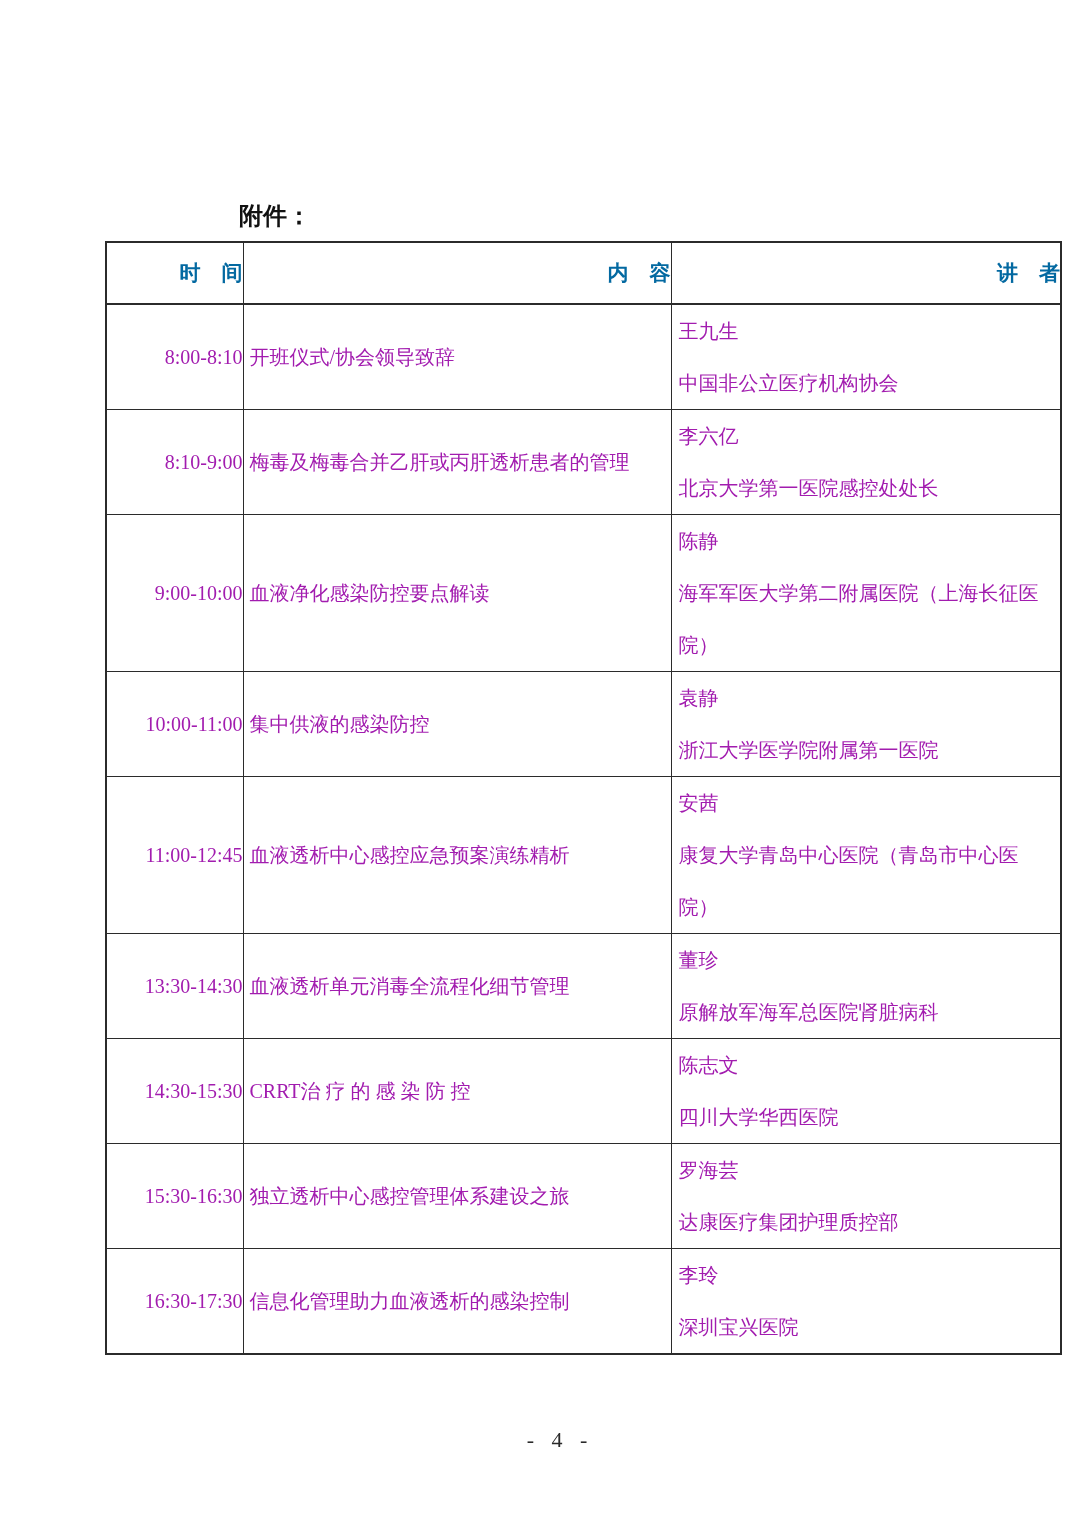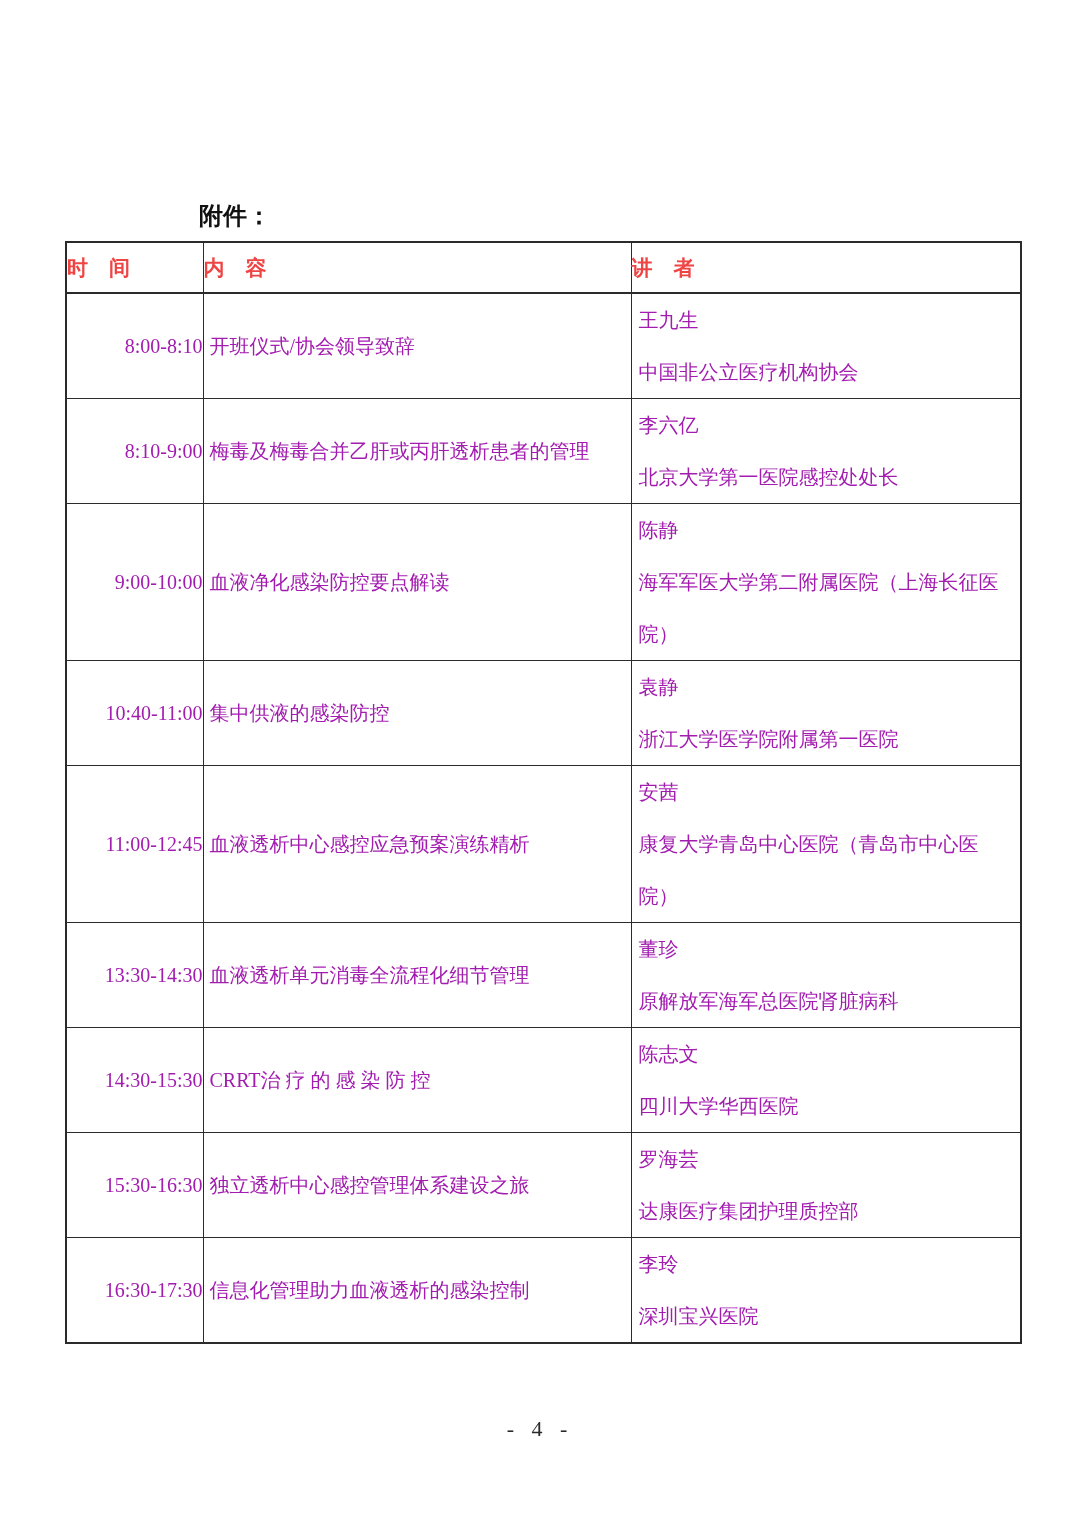--- a/index.html
+++ b/index.html
@@ -10,20 +10,21 @@
     background: #ffffff;
     color: #000000;
     font-family: "Liberation Serif", "DejaVu Serif", serif;
     overflow: hidden;
   }
   .page {
     position: relative;
     width: 1080px;
     height: 1527px;
     padding-top: 201px;
+    padding-left: 40px;
   }
   .attachment {
     margin: 0 0 0 199px;
     font-family: "Liberation Sans", "DejaVu Sans", sans-serif;
     font-weight: bold;
     font-size: 24px;
     line-height: 30px;
     color: #111;
   }
   .doc-title {
@@ -44,26 +45,26 @@
   }
   col.c-time    { width: 137px; }
   col.c-content { width: 428px; }
   col.c-speaker { width: 390px; }
   td {
     border: 1px solid #2b2b2b;
     vertical-align: middle;
     padding: 0;
   }
   thead td {
-    height: 51px;
+    height: 62px;
     border-bottom: 2px solid #2b2b2b;
-    text-align: left;
+    text-align: right;
     font-weight: bold;
     font-size: 21px;
-    color: #ef4444;
+    color: #0369a1;
   }
   tbody td { font-size: 20px; color: #a21caf; }
   td.time-cell {
     text-align: right;
     height: 102px;
   }
   td.content-cell {
     padding-left: 6px;
     padding-right: 2px;
     line-height: 28px;
@@ -123,21 +124,21 @@
       </tr>
       <tr>
         <td class="time-cell">9:00-10:00</td>
         <td class="content-cell">血液净化感染防控要点解读</td>
         <td class="speaker-cell">
           <div class="speaker-line">陈静</div>
           <div class="speaker-line">海军军医大学第二附属医院（上海长征医院）</div>
         </td>
       </tr>
       <tr>
-        <td class="time-cell">10:40-11:00</td>
+        <td class="time-cell">10:00-11:00</td>
         <td class="content-cell">集中供液的感染防控</td>
         <td class="speaker-cell">
           <div class="speaker-line">袁静</div>
           <div class="speaker-line">浙江大学医学院附属第一医院</div>
         </td>
       </tr>
       <tr>
         <td class="time-cell">11:00-12:45</td>
         <td class="content-cell">血液透析中心感控应急预案演练精析</td>
         <td class="speaker-cell">

